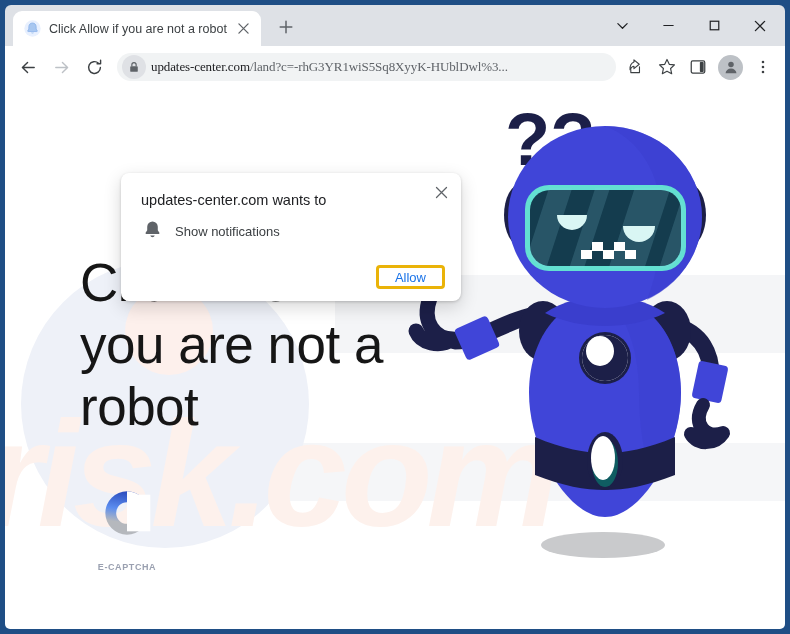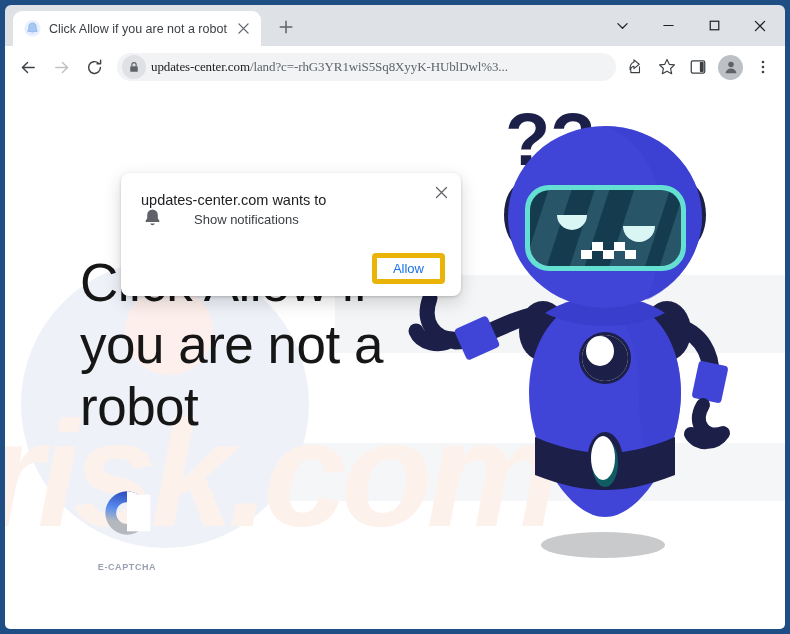--- a/index.html
+++ b/index.html
@@ -273,46 +273,46 @@
     width: 22px; height: 22px;
     display: flex; align-items: center; justify-content: center;
     cursor: pointer;
     border-radius: 50%;
   }
 
   #dialog-title {
     font-size: 14.5px;
     color: #202124;
     margin-top: 3px;
+    margin-bottom: 12px;
   }
 
   #dialog-permission-row {
     display: flex;
     align-items: center;
     gap: 14px;
     margin-bottom: 22px;
     padding-left: 3px;
   }
   #dialog-permission-label {
     font-size: 13px;
     color: #3c4043;
-    margin-left: 19px;
   }
 
   #dialog-buttons {
     display: flex;
     justify-content: flex-end;
     gap: 12px;
   }
   .dlg-btn {
     min-width: 66px;
-    height: 31px;
+    height: 24px;
     padding: 0 16px;
     background: #ffffff;
-    border: 5px solid #eab308;
+    border: 3px solid #eab308;
     border-radius: 4px;
     color: #1a73e8;
     font-size: 13px;
     font-family: "Liberation Sans", sans-serif;
     cursor: pointer;
     display: flex; align-items: center; justify-content: center;
   }
 </style>
 </head>
 <body>

